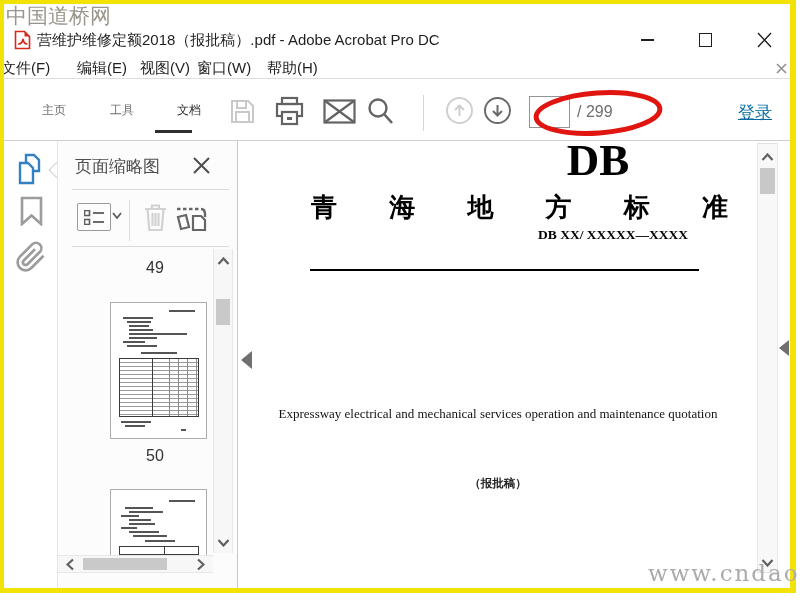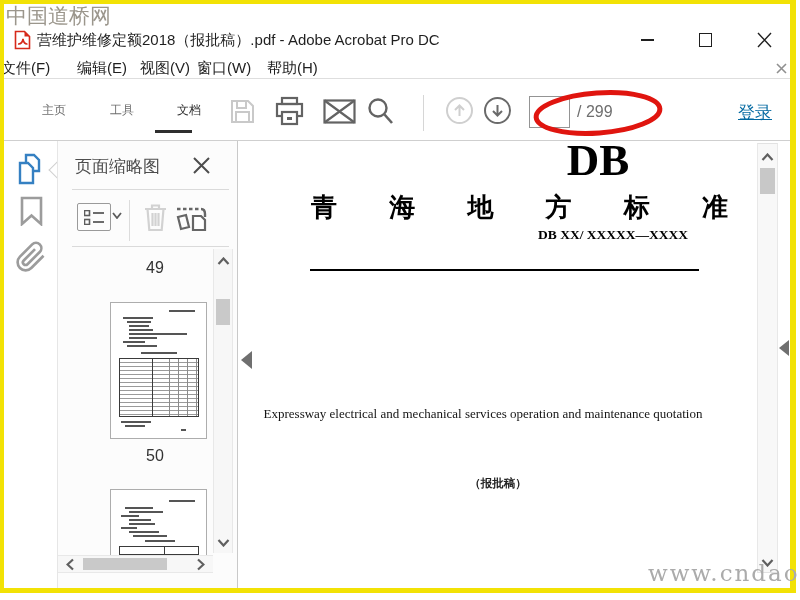--- a/index.html
+++ b/index.html
@@ -55,21 +55,21 @@
     border-right:11px solid #6f6f6f;}
   
   .db-logo{left:558px;top:134px;width:80px;text-align:center;font-family:"Liberation Serif",serif;
     font-weight:bold;font-size:45px;color:#000;}
   .std-name{left:311px;top:190px;width:417px;display:flex;justify-content:space-between;
     font-size:26px;font-weight:bold;color:#000;}
   .std-code{left:480px;top:227px;width:208px;text-align:right;font-family:"Liberation Serif",serif;
     font-weight:bold;font-size:13.5px;color:#000;}
   .doc-rule{left:310px;top:269px;width:389px;height:2px;background:#000;}
   .doc-title{left:238px;top:361px;width:520px;text-align:center;font-size:25px;font-weight:bold;color:#0d0d0d;}
-  .doc-sub{left:223px;top:406px;width:520px;text-align:center;font-family:"Liberation Serif",serif;
+  .doc-sub{left:238px;top:406px;width:520px;text-align:center;font-family:"Liberation Serif",serif;
     font-size:13px;color:#141414;}
   .doc-draft{left:238px;top:476px;width:520px;text-align:center;font-size:11.5px;font-weight:bold;color:#222;}
 </style>
 </head>
 <body>
 
 <div class="stage">
 
   <svg class="abs" style="left:14px;top:30px" width="17" height="20" viewBox="0 0 17 20">
     <path d="M1.5,1.5 h9 l5,5 v12 h-14 z" fill="#fff" stroke="#D6291A" stroke-width="1.6"></path>

